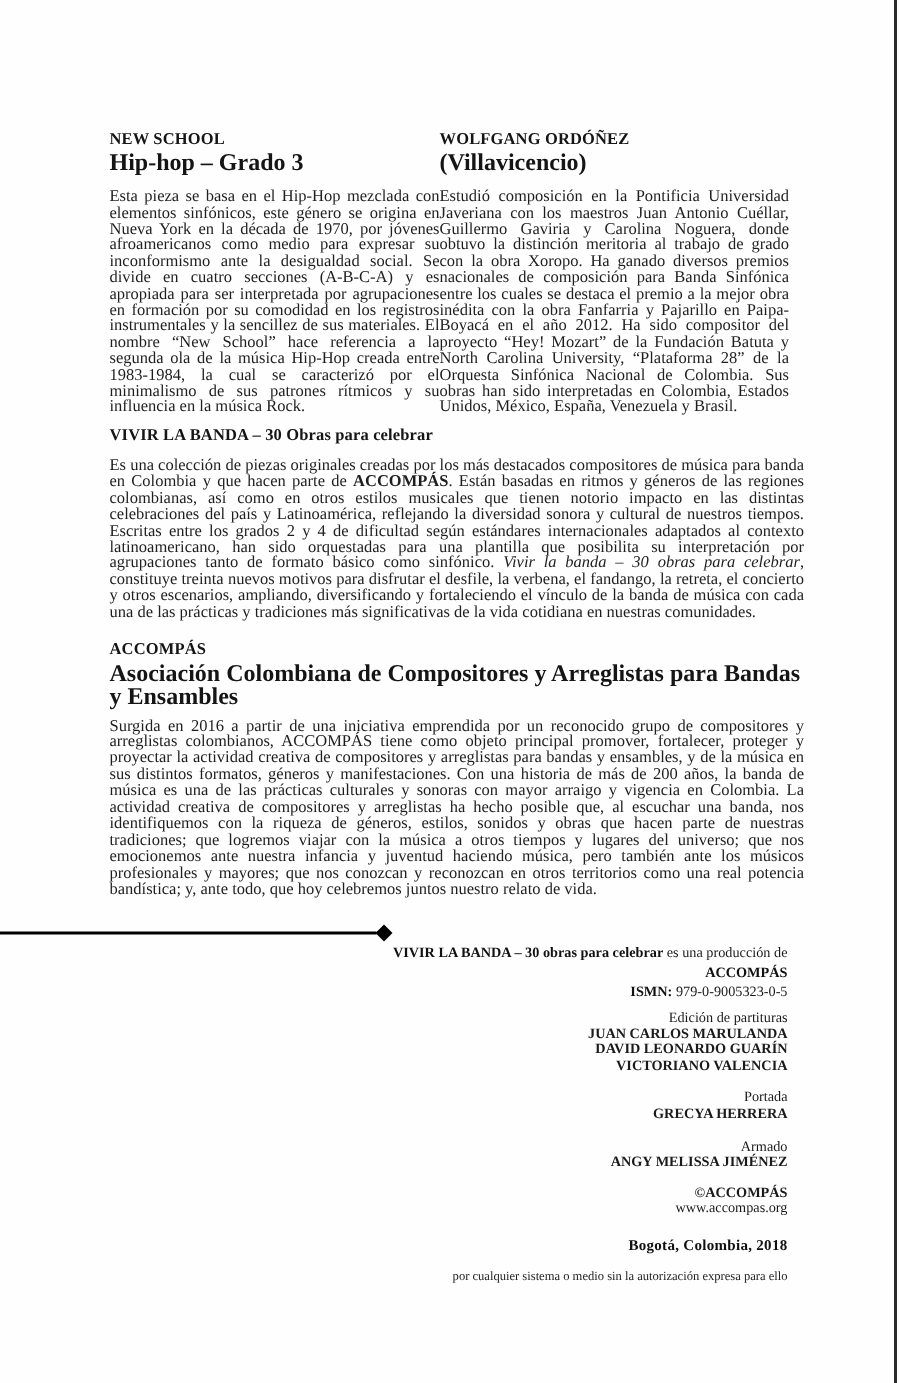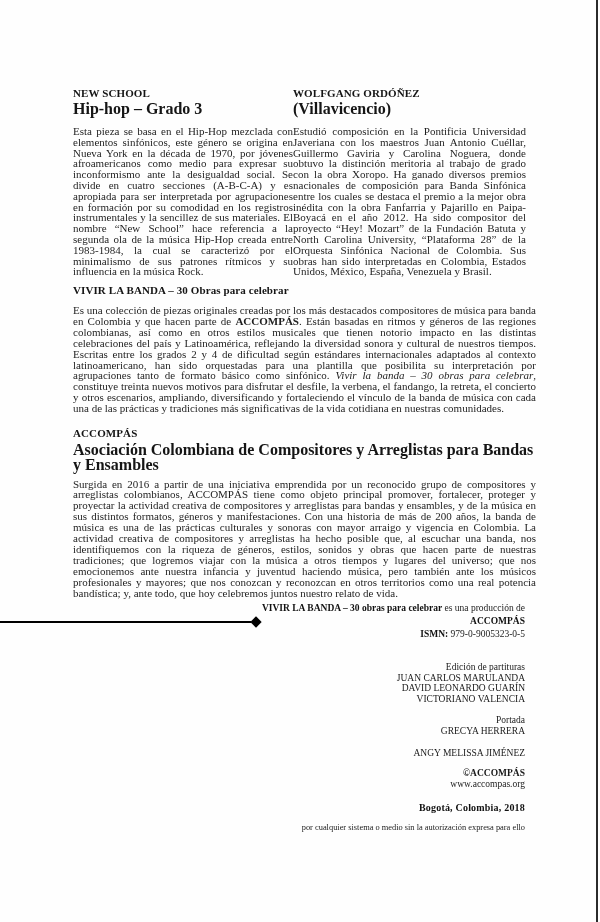--- a/index.html
+++ b/index.html
@@ -52,29 +52,29 @@
     position: absolute; top: 621px; left: 0; width: 251px; height: 2px;
     background: #000;
   }
   .diamond {
     position: absolute; top: 617.5px; left: 252px; width: 8px; height: 8px;
     background: #000; transform: rotate(45deg);
   }
 
   
   .colophon {
-    position: absolute; top: 602px; right: 75px; width: 330px;
+    position: absolute; top: 630px; right: 75px; width: 330px;
     text-align: right; font-size: 9.5px; color: #1a1a1a;
   }
   .prod-block { line-height: 13px; }
   .prod-block b { font-weight: bold; color: #111; }
   .credit-group { margin-top: 11px; line-height: 10.6px; }
-  .credit-group.first { margin-top: 21px; }
+  .credit-group.first { margin-top: 5px; }
   .credit-role { font-weight: normal; }
-  .credit-name { font-weight: normal; }
+  .credit-name { font-weight: bold; }
   .publisher { margin-top: 10px; line-height: 10.6px; font-family: Liberation Serif, serif; }
   .publisher .pub-name { font-weight: bold; }
   .place-date {
     margin-top: 13px; font-size: 10px; font-weight: bold; color: #111;
     letter-spacing: 0.2px;
   }
   .disclaimer { margin-top: 10px; font-size: 8.4px; line-height: 9.6px; color: #222; }
 </style>
 </head>
 <body>
@@ -124,20 +124,21 @@
       <div class="credit-name">DAVID LEONARDO GUARÍN</div>
       <div class="credit-name">VICTORIANO VALENCIA</div>
     </div>
 
     <div class="credit-group">
       <div class="credit-role">Portada</div>
       <div class="credit-name">GRECYA HERRERA</div>
     </div>
 
     <div class="credit-group">
+      <div class="credit-role">Armado</div>
       <div class="credit-name">ANGY MELISSA JIMÉNEZ</div>
     </div>
 
     <div class="publisher">
       <div class="pub-name">©ACCOMPÁS</div>
       <div class="pub-site">www.accompas.org</div>
     </div>
 
     <div class="place-date">Bogotá, Colombia, 2018</div>
 

